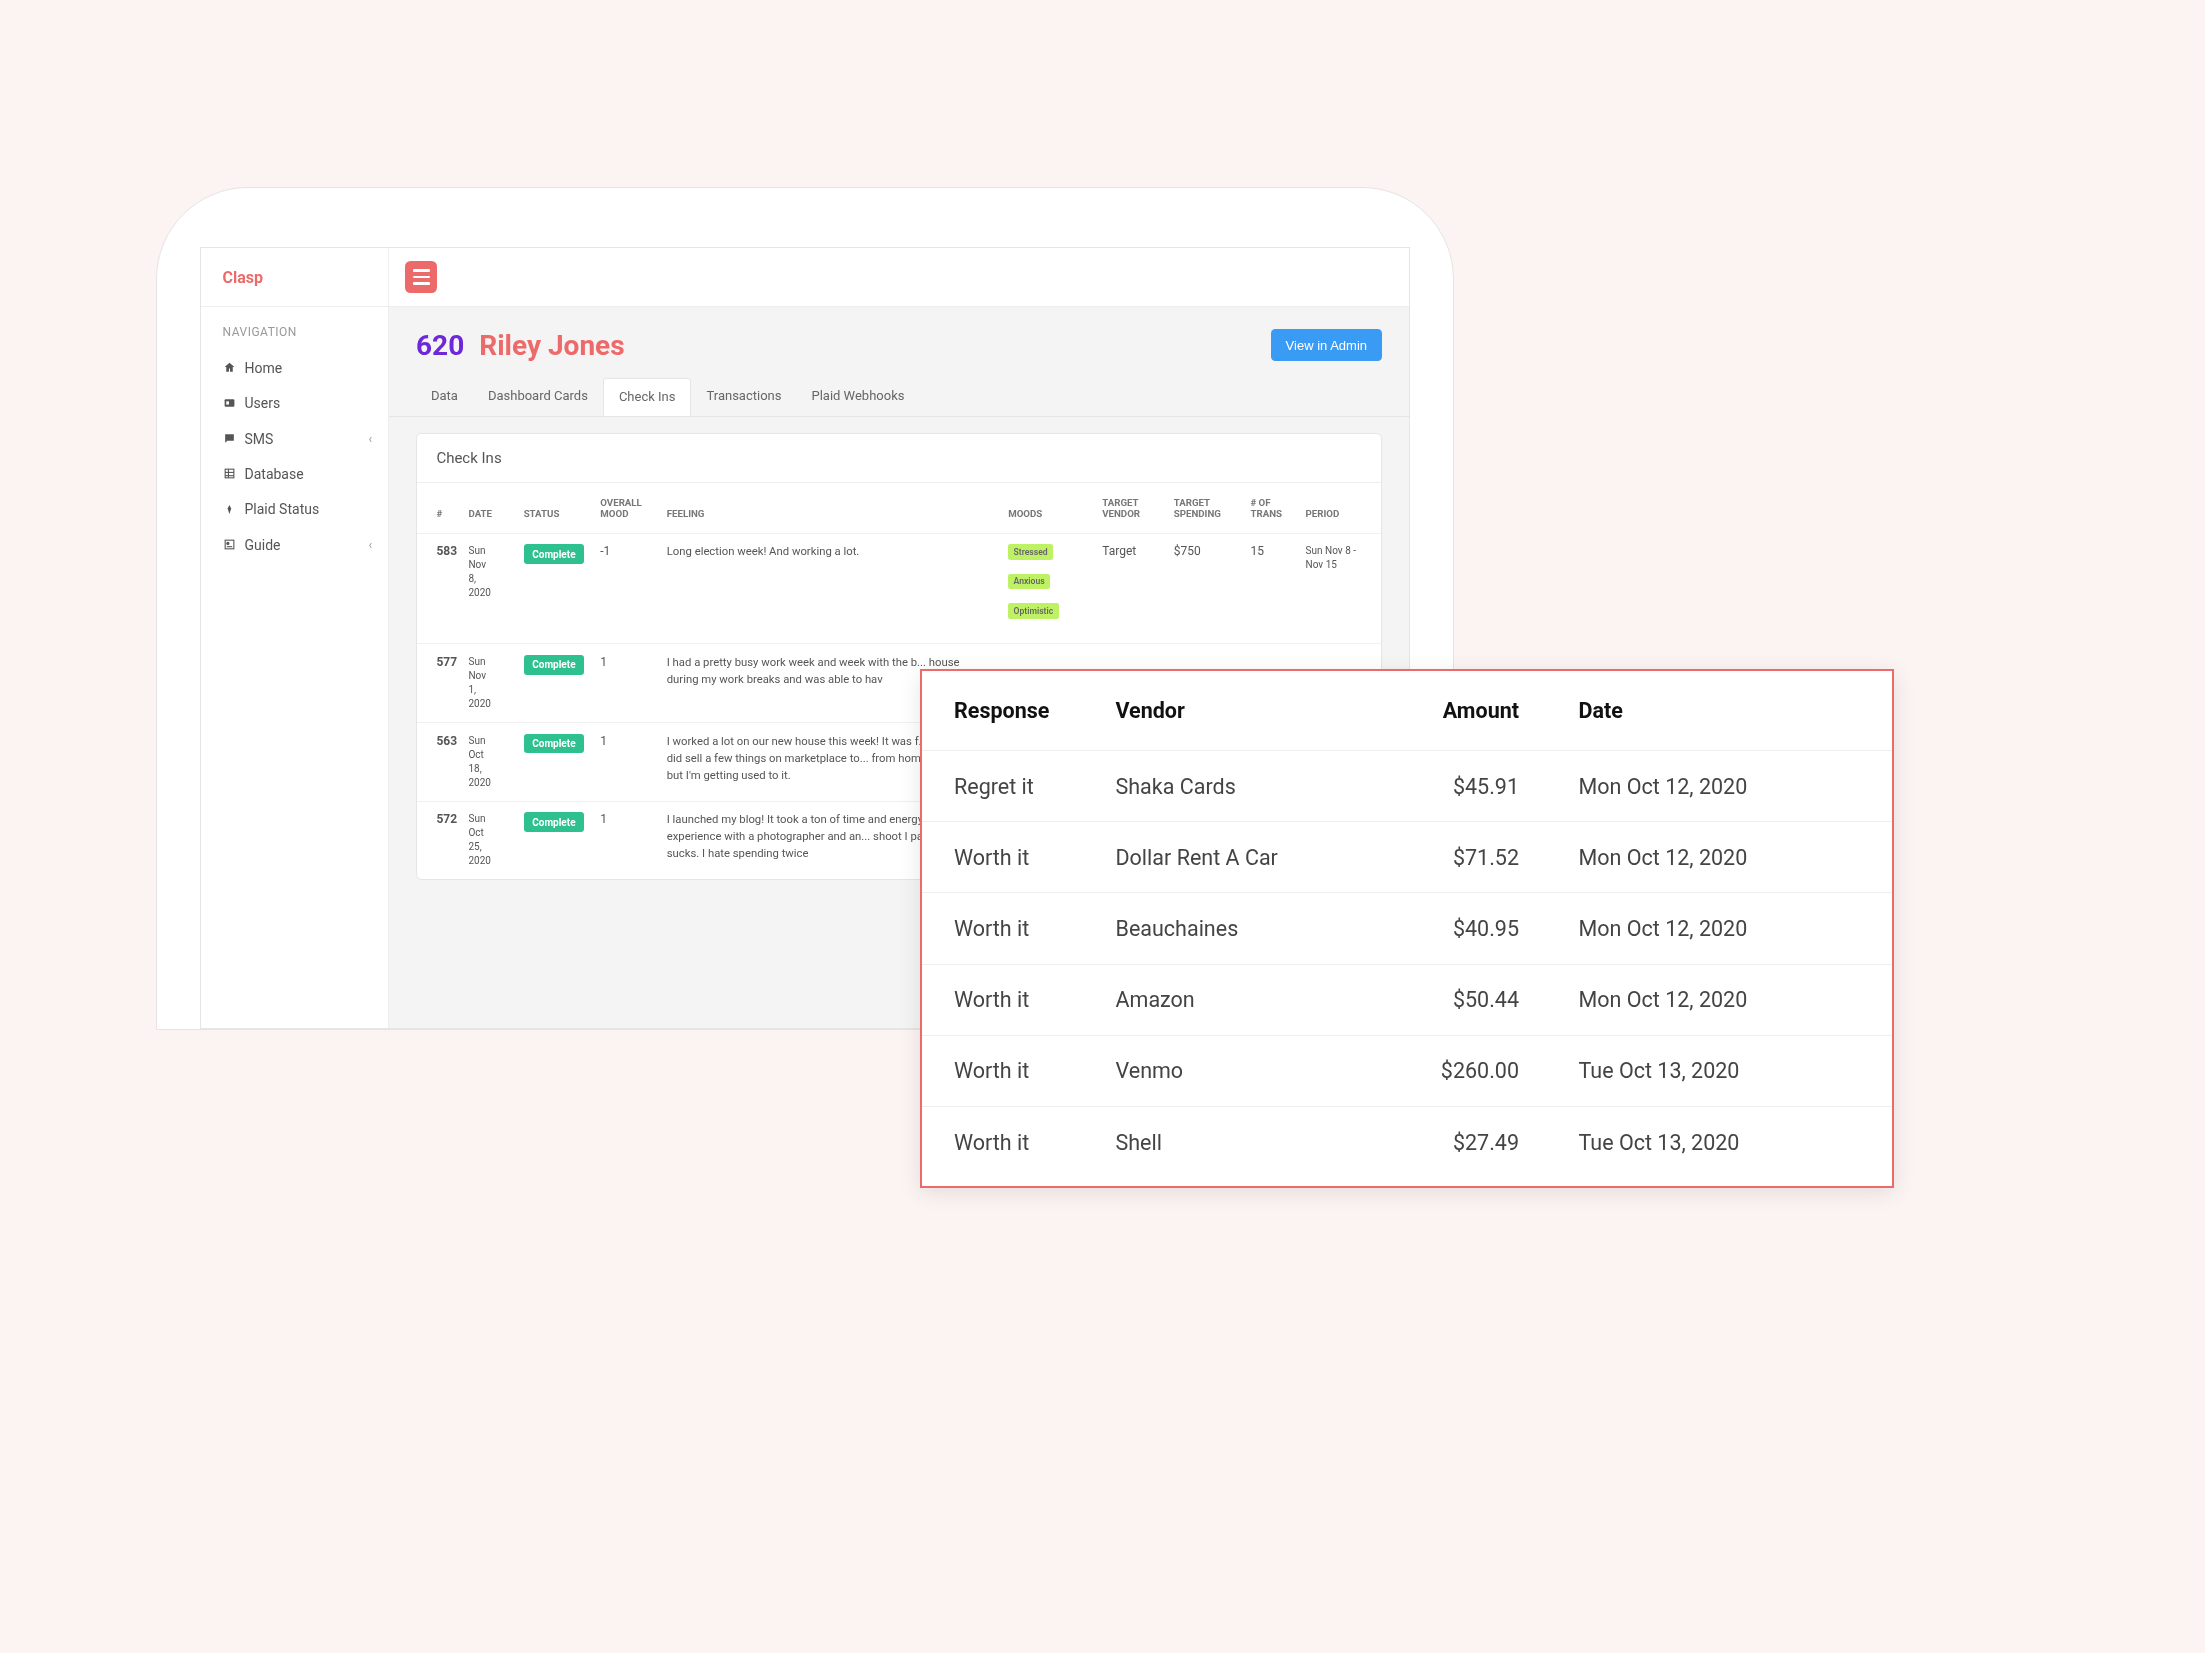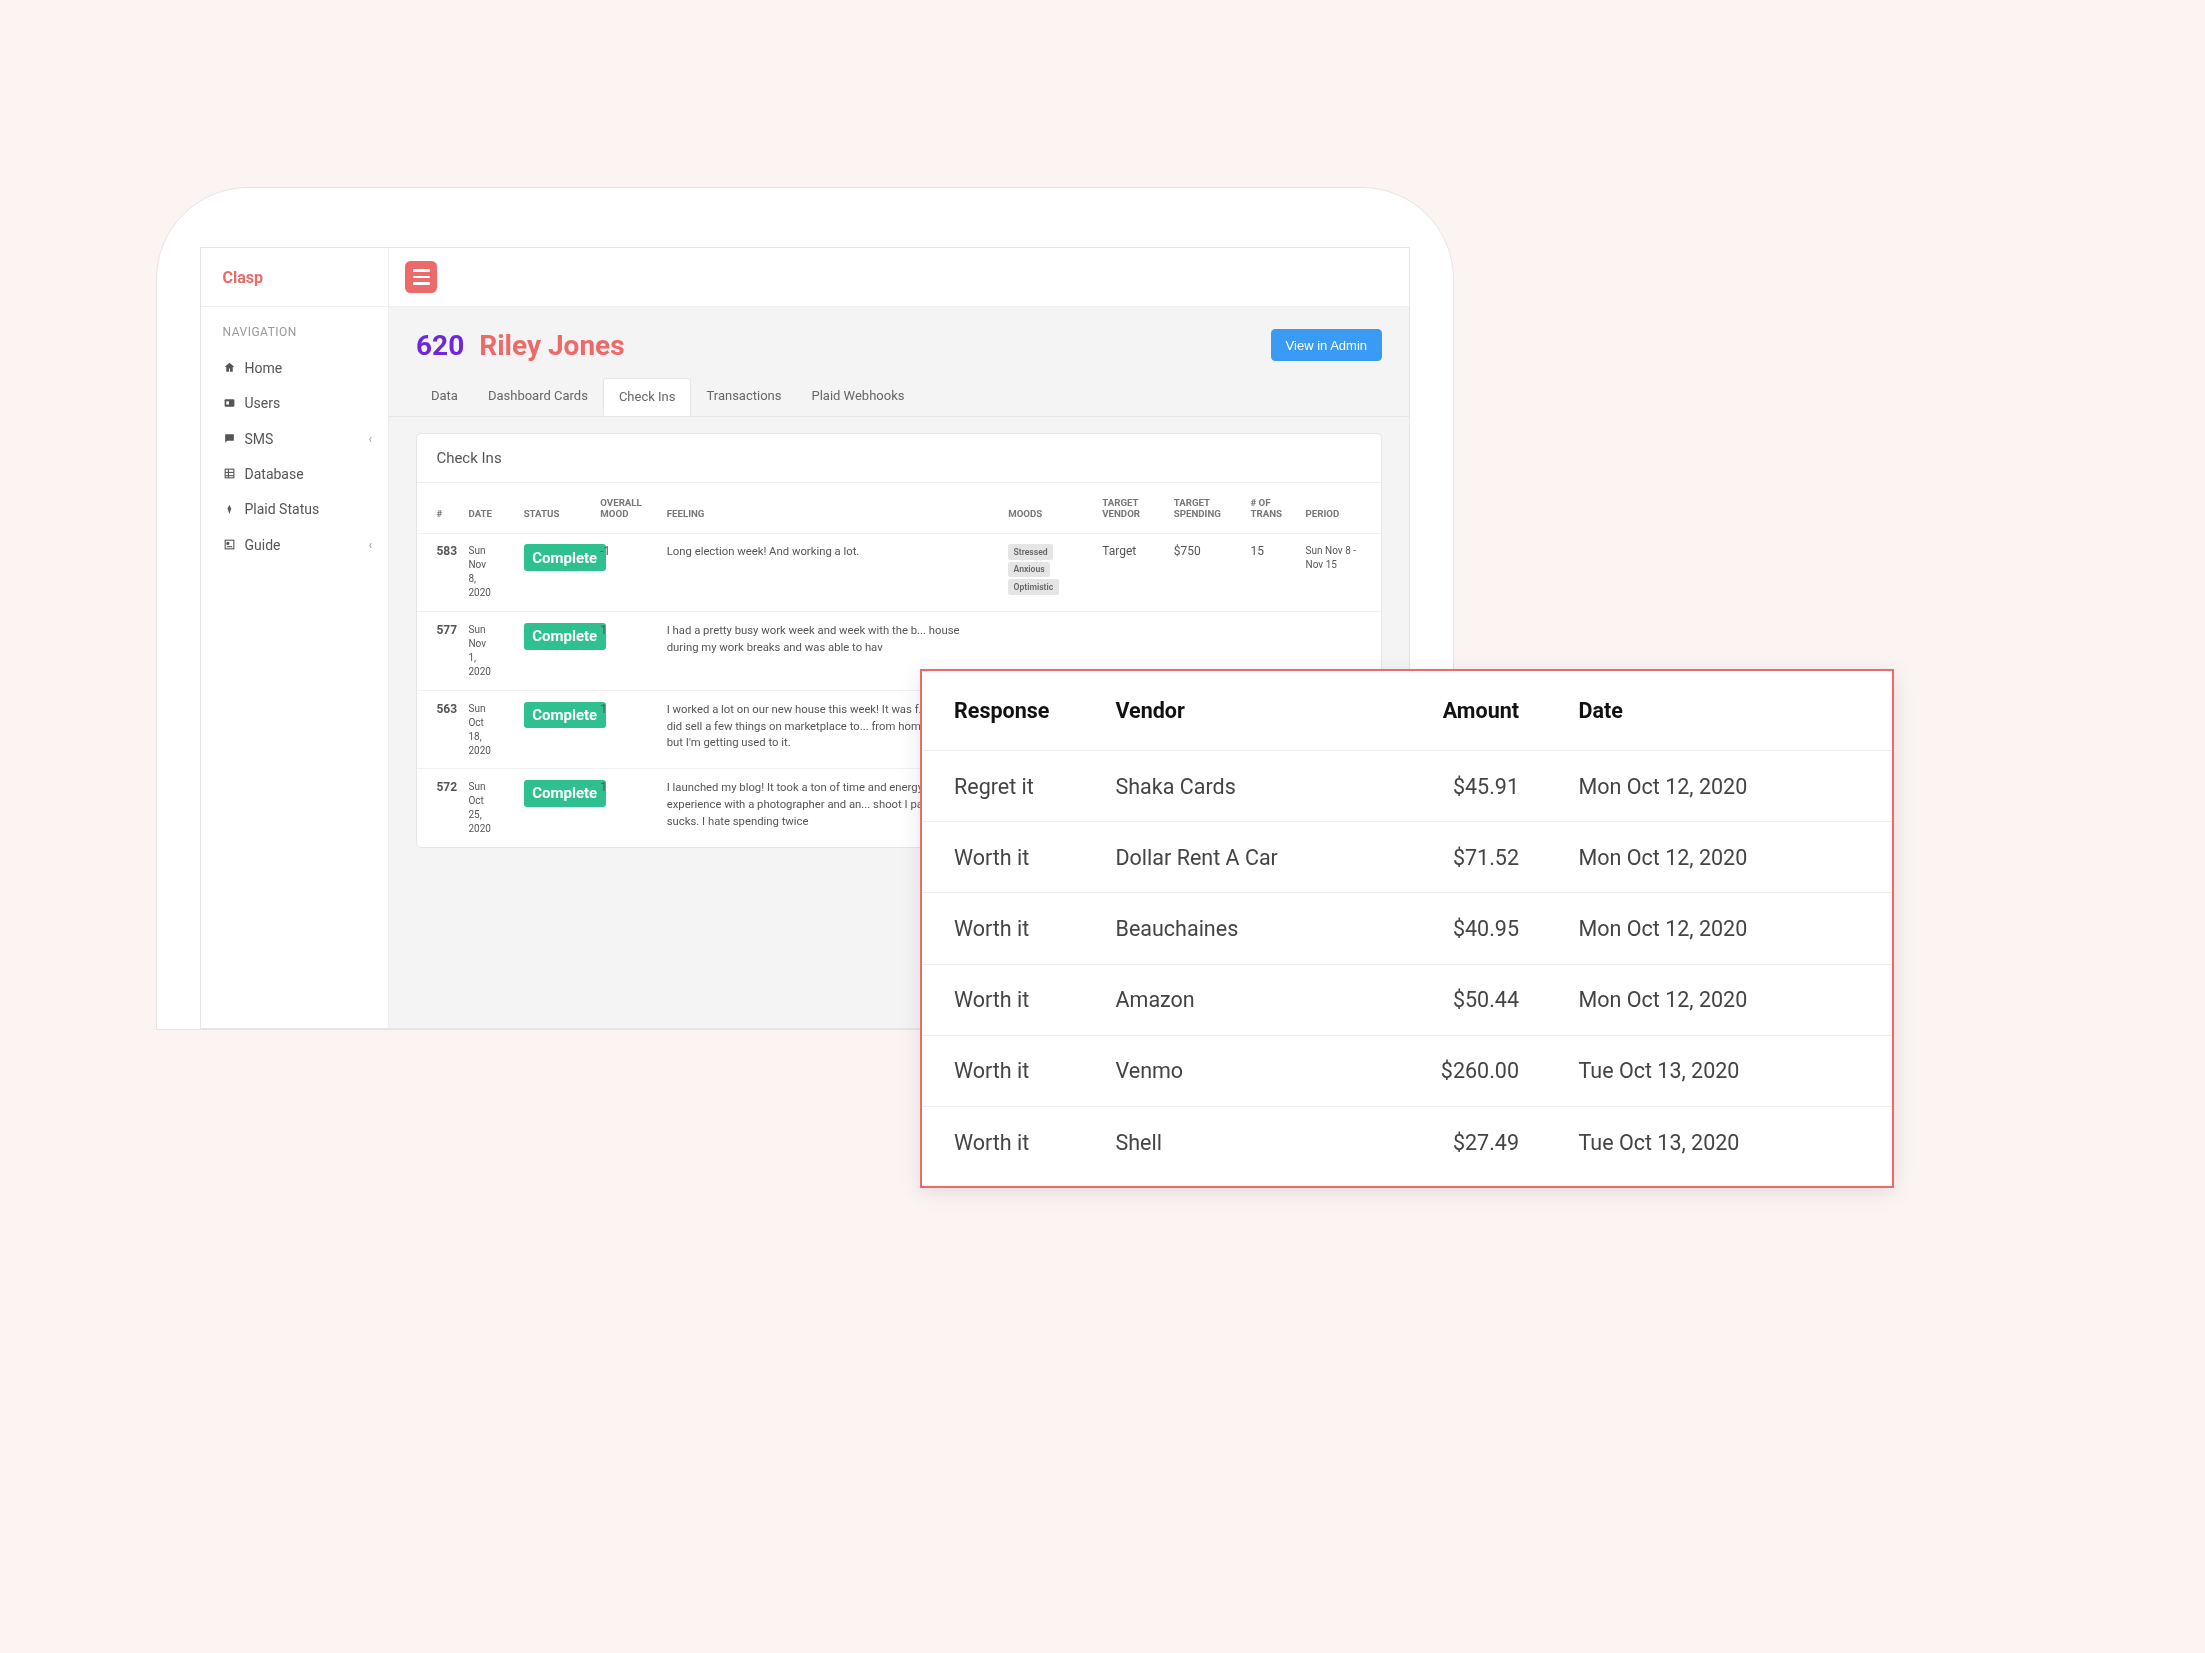--- a/index.html
+++ b/index.html
@@ -206,34 +206,34 @@
   .check-table .col-feeling { width: 334px; }
   .check-table .col-moods { width: 92px; margin-left: 12px; }
   .check-table .col-tvendor { width: 70px; }
   .check-table .col-tspend { width: 75px; }
   .check-table .col-trans { width: 54px; }
   .check-table .col-period { width: 81px; }
   .badge {
     display: inline-block;
     padding: 4.3px 8.6px;
     border-radius: 3.2px;
-    font-size: 15px;
+    font-size: 10px;
     font-weight: 700;
     color: #fff;
   }
   .badge.complete { background: #2fc08f; }
   .badge.missed { background: #e74c4c; }
   .mood-tag {
     display: block;
-    background: #e5e5e5;
+    background: #bef264;
     color: #666;
     font-size: 8.6px;
     padding: 2.7px 5.4px;
     border-radius: 2.2px;
-    margin-bottom: 2px;
+    margin-bottom: 14px;
     width: fit-content;
     font-weight: 600;
   }
   .row-id { font-weight: 700; vertical-align: top; }
   .date-cell { font-size: 10px; line-height: 1.4; }
   .feeling-cell { font-size: 11.3px; line-height: 1.5; }
 
   
   .overlay {
     position: absolute;

